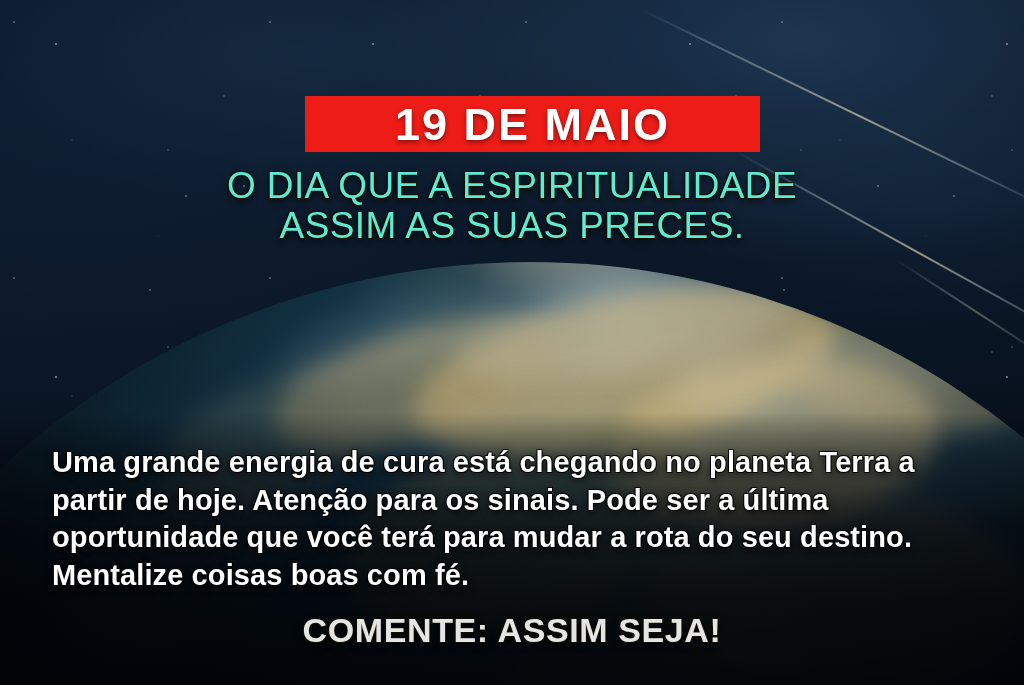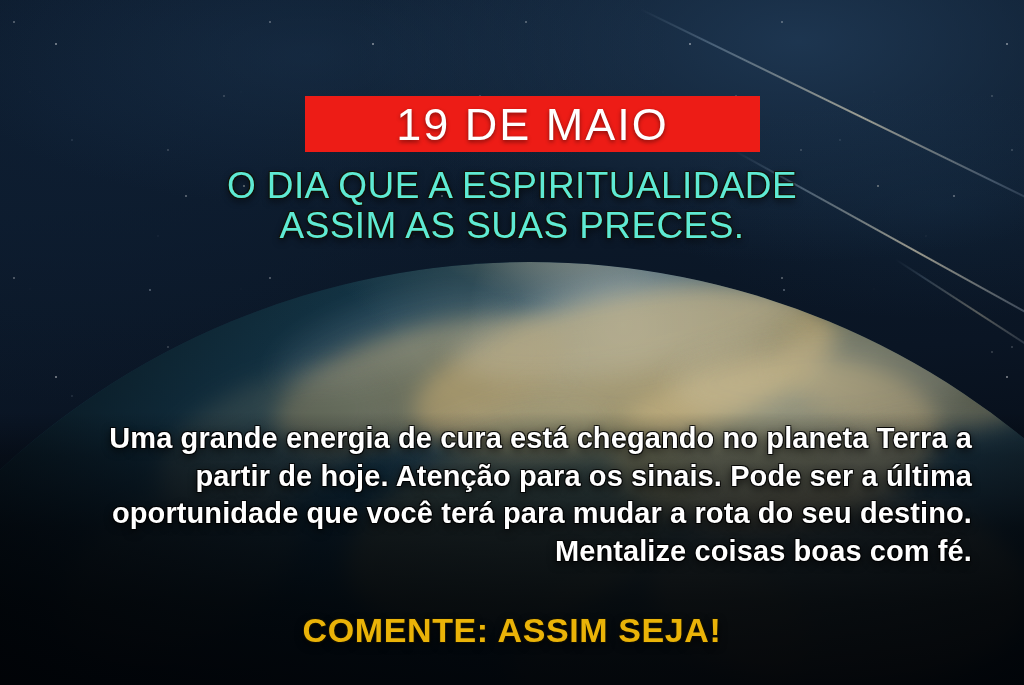--- a/index.html
+++ b/index.html
@@ -237,21 +237,21 @@
     width: 455px;
     height: 56px;
     background: #ED1C16;
     display: flex;
     align-items: center;
     justify-content: center;
   }
   .date-banner span {
     color: #ffffff;
     font-size: 45px;
-    font-weight: normal;
+    font-weight: bold;
     letter-spacing: 2px;
     line-height: 1;
     white-space: nowrap;
     text-shadow: 0 2px 4px rgba(0,0,0,0.45);
   }
 
   .headline {
     position: absolute;
     left: 0;
     right: 0;
@@ -271,42 +271,42 @@
   }
   .headline .hl {
     display: block;
     white-space: nowrap;
   }
 
   .body-copy {
     position: absolute;
     left: 52px;
     right: 52px;
-    top: 420px;
-    text-align: right;
+    top: 444px;
+    text-align: left;
     color: #ffffff;
     font-size: 29px;
     font-weight: bold;
     line-height: 1.295;
     letter-spacing: 0.1px;
     text-shadow:
       -1px -1px 0 rgba(0,0,0,0.70),
        1px -1px 0 rgba(0,0,0,0.70),
       -1px  1px 0 rgba(0,0,0,0.70),
        1px  1px 0 rgba(0,0,0,0.70),
        0 3px 9px rgba(0,0,0,0.88);
   }
 
   .cta {
     position: absolute;
     left: 0;
     right: 0;
     top: 613px;
     text-align: center;
-    color: #eab308;
+    color: #e5e5e5;
     font-size: 34px;
     font-weight: bold;
     letter-spacing: 0.6px;
     line-height: 1;
     white-space: nowrap;
     text-shadow:
       -1px -1px 0 rgba(18,16,3,0.9),
        1px -1px 0 rgba(18,16,3,0.9),
       -1px  1px 0 rgba(18,16,3,0.9),
        1px  1px 0 rgba(18,16,3,0.9),

